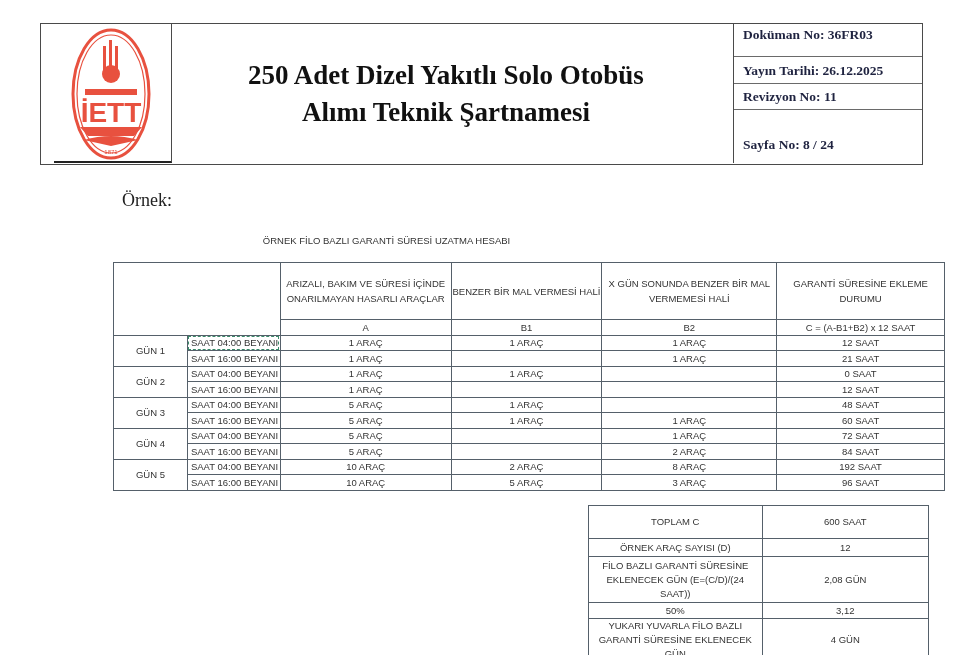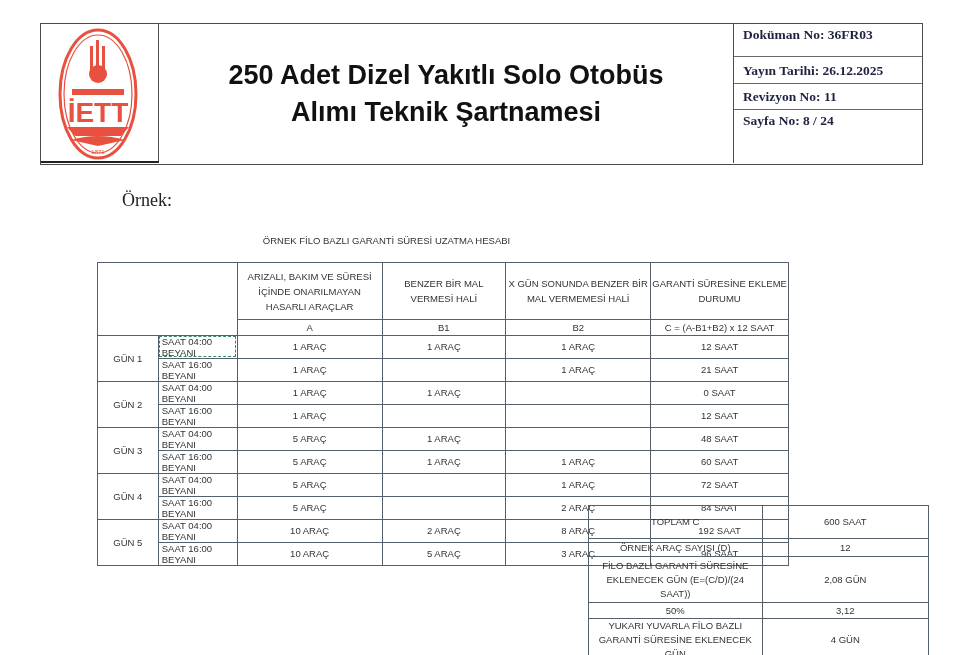--- a/index.html
+++ b/index.html
@@ -1,27 +1,27 @@
 <!DOCTYPE html>
 <html><head>
 <meta charset="utf-8">
 <style>
   html, body { margin:0; padding:0; background:#ffffff; }
   body { width:955px; height:655px; position:relative; overflow:hidden; font-family:"Liberation Sans", sans-serif; color:#2b2b2b; }
   .hdr { position:absolute; left:40px; top:23px; width:883px; height:142px; border:1.5px solid #4a4a4a; box-sizing:border-box; }
-  .logo-cell { position:absolute; left:0; top:0; width:118px; height:139px; border-right:1.5px solid #4a4a4a; box-sizing:border-box; border-bottom:2px solid #222; }
-  .title-cell { position:absolute; left:118px; top:0; width:574px; height:139px; display:flex; flex-direction:column; align-items:center; justify-content:center; font-family:Liberation Sans, sans-serif; font-weight:bold; font-size:27px; color:#111; line-height:37px; }
+  .logo-cell { position:absolute; left:13px; top:0; width:118px; height:139px; border-right:1.5px solid #4a4a4a; box-sizing:border-box; border-bottom:2px solid #222; }
+  .title-cell { position:absolute; left:118px; top:0; width:574px; height:139px; display:flex; flex-direction:column; align-items:center; justify-content:center; font-family:Liberation Serif, serif; font-weight:bold; font-size:27px; color:#111; line-height:37px; }
   .meta-cell { position:absolute; left:692px; top:0; width:188px; height:139px; border-left:1.5px solid #4a4a4a; }
   .meta-row { font-family:"Liberation Serif", serif; font-weight:bold; font-size:13.5px; color:#1f2340; padding-left:9px; border-bottom:1.2px solid #6a6a6a; box-sizing:border-box; }
   .meta-row:last-child { border-bottom:none; }
   .ornek { position:absolute; left:122px; top:190px; font-family:"Liberation Serif", serif; font-size:18px; color:#222; }
   .tbl-title { position:absolute; left:0; width:773px; top:235px; text-align:center; font-size:9.5px; color:#333; }
   table { border-collapse:collapse; position:absolute; }
   td { border:1px solid #55606a; font-size:9.5px; text-align:center; color:#333; padding:0; }
-  #main-table { left:97px; top:262px; width:692px; }
+  #main-table { left:113px; top:262px; width:832px; }
   #main-table td { height:14.5px; }
   #main-table .h1 td { height:56px; line-height:15px; }
   .dashed { outline:1px dashed #3a8a6a; outline-offset:-2px; }
   .decl { text-align:left; padding-left:3px; }
   #sum-table { left:588px; top:505px; width:341px; }
   #sum-table td { font-size:9.5px; line-height:14px; }
 </style>
 </head>
 <body>
 
@@ -42,21 +42,21 @@
     </svg>
   </div>
   <div class="title-cell">
     <div>250 Adet Dizel Yakıtlı Solo Otobüs</div>
     <div>Alımı Teknik Şartnamesi</div>
   </div>
   <div class="meta-cell">
     <div class="meta-row" style="height:33px;line-height:22px;">Doküman No: 36FR03</div>
     <div class="meta-row" style="height:27px;line-height:28px;">Yayın Tarihi:  26.12.2025</div>
     <div class="meta-row" style="height:26px;line-height:26px;">Revizyon No: 11</div>
-    <div class="meta-row" style="height:50px;line-height:22px;">Sayfa No: 8 / 24</div>
+    <div class="meta-row" style="height:50px;line-height:22px;margin-top:24px;">Sayfa No: 8 / 24</div>
   </div>
 </div>
 
 <div class="ornek">Örnek:</div>
 <div class="tbl-title">ÖRNEK FİLO BAZLI GARANTİ SÜRESİ UZATMA HESABI</div>
 
 <table id="main-table">
   <colgroup>
       <col style="width:74px">
       <col style="width:93px">

